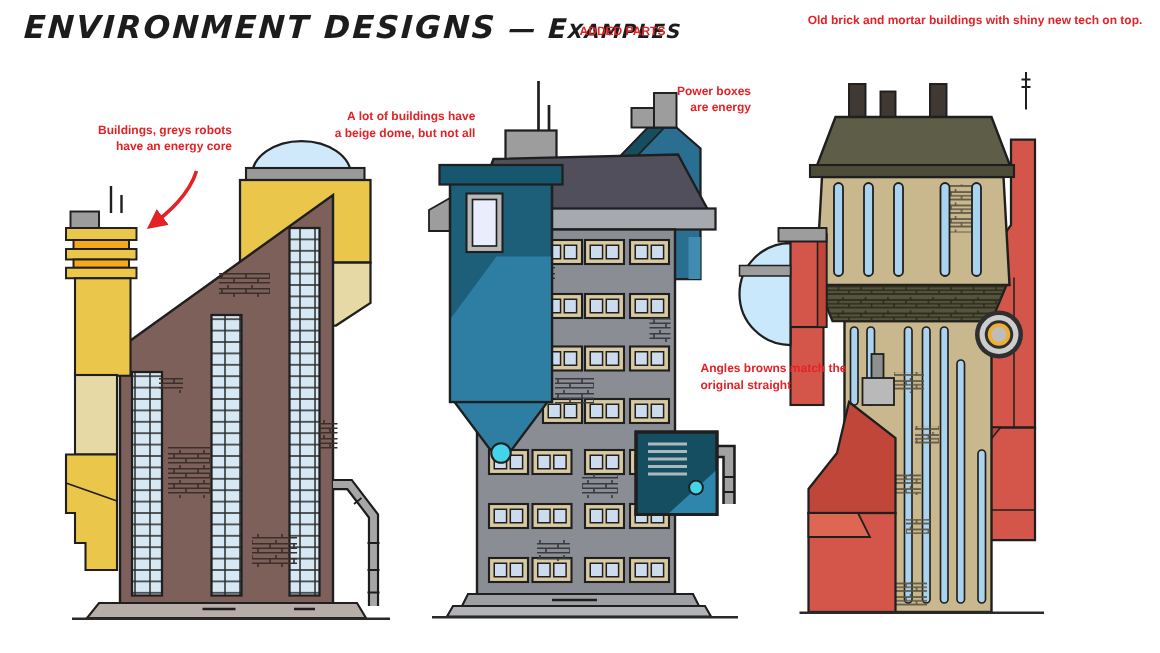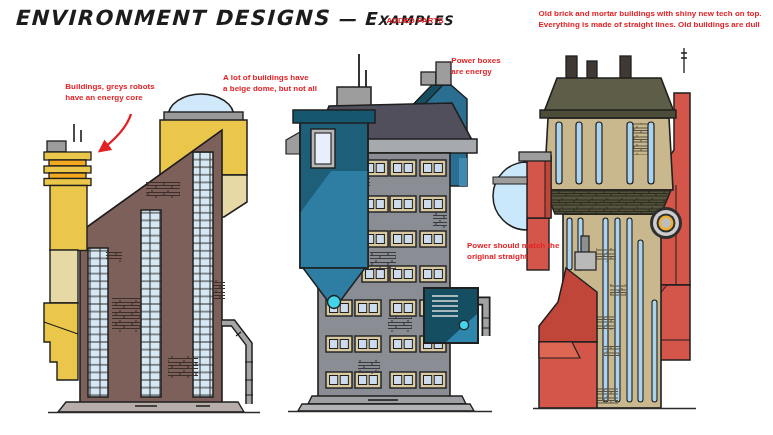--- a/index.html
+++ b/index.html
@@ -3,21 +3,21 @@
 <meta charset="utf-8">
 <style>
   html,body{margin:0;padding:0;background:#fff;}
   .stage{position:relative;width:773px;height:435px;background:#ffffff;overflow:hidden;
          font-family:"Liberation Sans",sans-serif;}
   .title{position:absolute;left:16px;top:6px;color:#1c1c1c;white-space:nowrap;
          font-family:"DejaVu Sans",sans-serif;font-style:italic;transform:skewX(-3deg);}
   .title .main{font-size:21px;letter-spacing:1.5px;font-weight:600;}
   .title .suffix{font-size:18px;margin-left:8px;font-variant:small-caps;letter-spacing:1px;font-weight:600;}
   .ann{position:absolute;color:#e32226;font:700 8px/1.32 "Liberation Sans",sans-serif;
-       text-align:left;white-space:nowrap;transform:translateX(-50%);}
+       text-align:right;white-space:nowrap;transform:translateX(-50%);}
   .ann.la{transform:none;text-align:left;}
   svg{position:absolute;left:0;top:0;}
 </style>
 </head>
 <body>
 
 <div class="stage">
 
 <svg width="773" height="435" viewBox="0 0 773 435">
   <defs>
@@ -269,21 +269,20 @@
     <div>ADDED PARTS</div>
   </div>
 
   <div class="ann" style="left:476px;top:56px;">
     <div>Power boxes</div>
     <div>are energy</div>
   </div>
 
   <div class="ann" style="left:650px;top:9px;">
     <div>Old brick and mortar buildings with shiny new tech on top.</div>
-    <div>Everything is made of straight lines. Old buildings are dull</div>
   </div>
 
   <div class="ann la" style="left:467px;top:241px;">
-    <div>Power should match the</div>
+    <div>Angles browns match the</div>
     <div>original straight</div>
   </div>
 
 </div>
 
 </body></html>

